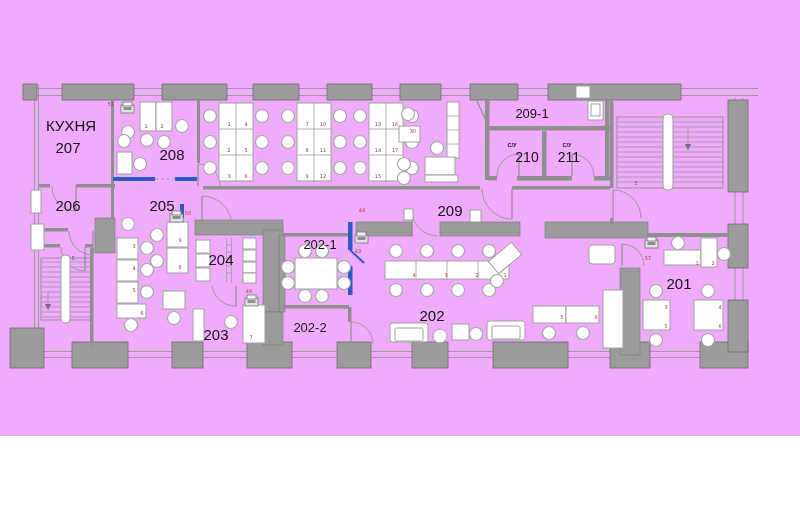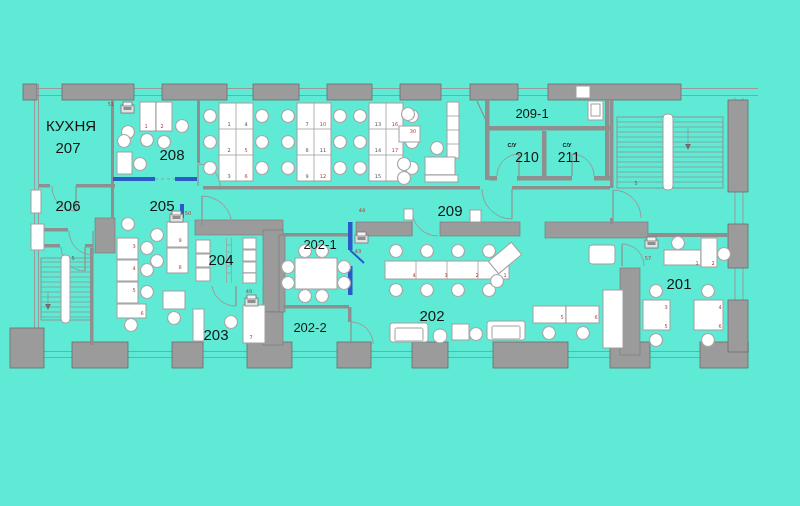--- a/index.html
+++ b/index.html
@@ -1,16 +1,16 @@
 <!DOCTYPE html>
 <html><head>
 <meta charset="utf-8">
 <style>
   html,body{margin:0;padding:0;background:#fff;}
-  .stage{position:relative;width:800px;height:506px;background:#5eead4;overflow:hidden;
+  .stage{position:relative;width:800px;height:436px;background:#f0abfc;overflow:hidden;
          font-family:"Liberation Sans",sans-serif;}
   svg{position:absolute;left:0;top:0;}
   .pier{fill:#9b9b9b;stroke:#6d6d6d;stroke-width:.8;}
   .blk{fill:#9b9b9b;stroke:#787878;stroke-width:.6;}
   .twall{fill:#8f8f8f;}
   .winln{stroke:#9a9a9a;stroke-width:1;}
   .furn{fill:#ffffff;stroke:#9f9f9f;stroke-width:1;}
   .fline{stroke:#9f9f9f;stroke-width:.8;}
   .chair{fill:#ffffff;stroke:#a6a6a6;stroke-width:1.2;}
   .arc{fill:none;stroke:#9a9a9a;stroke-width:1;}

